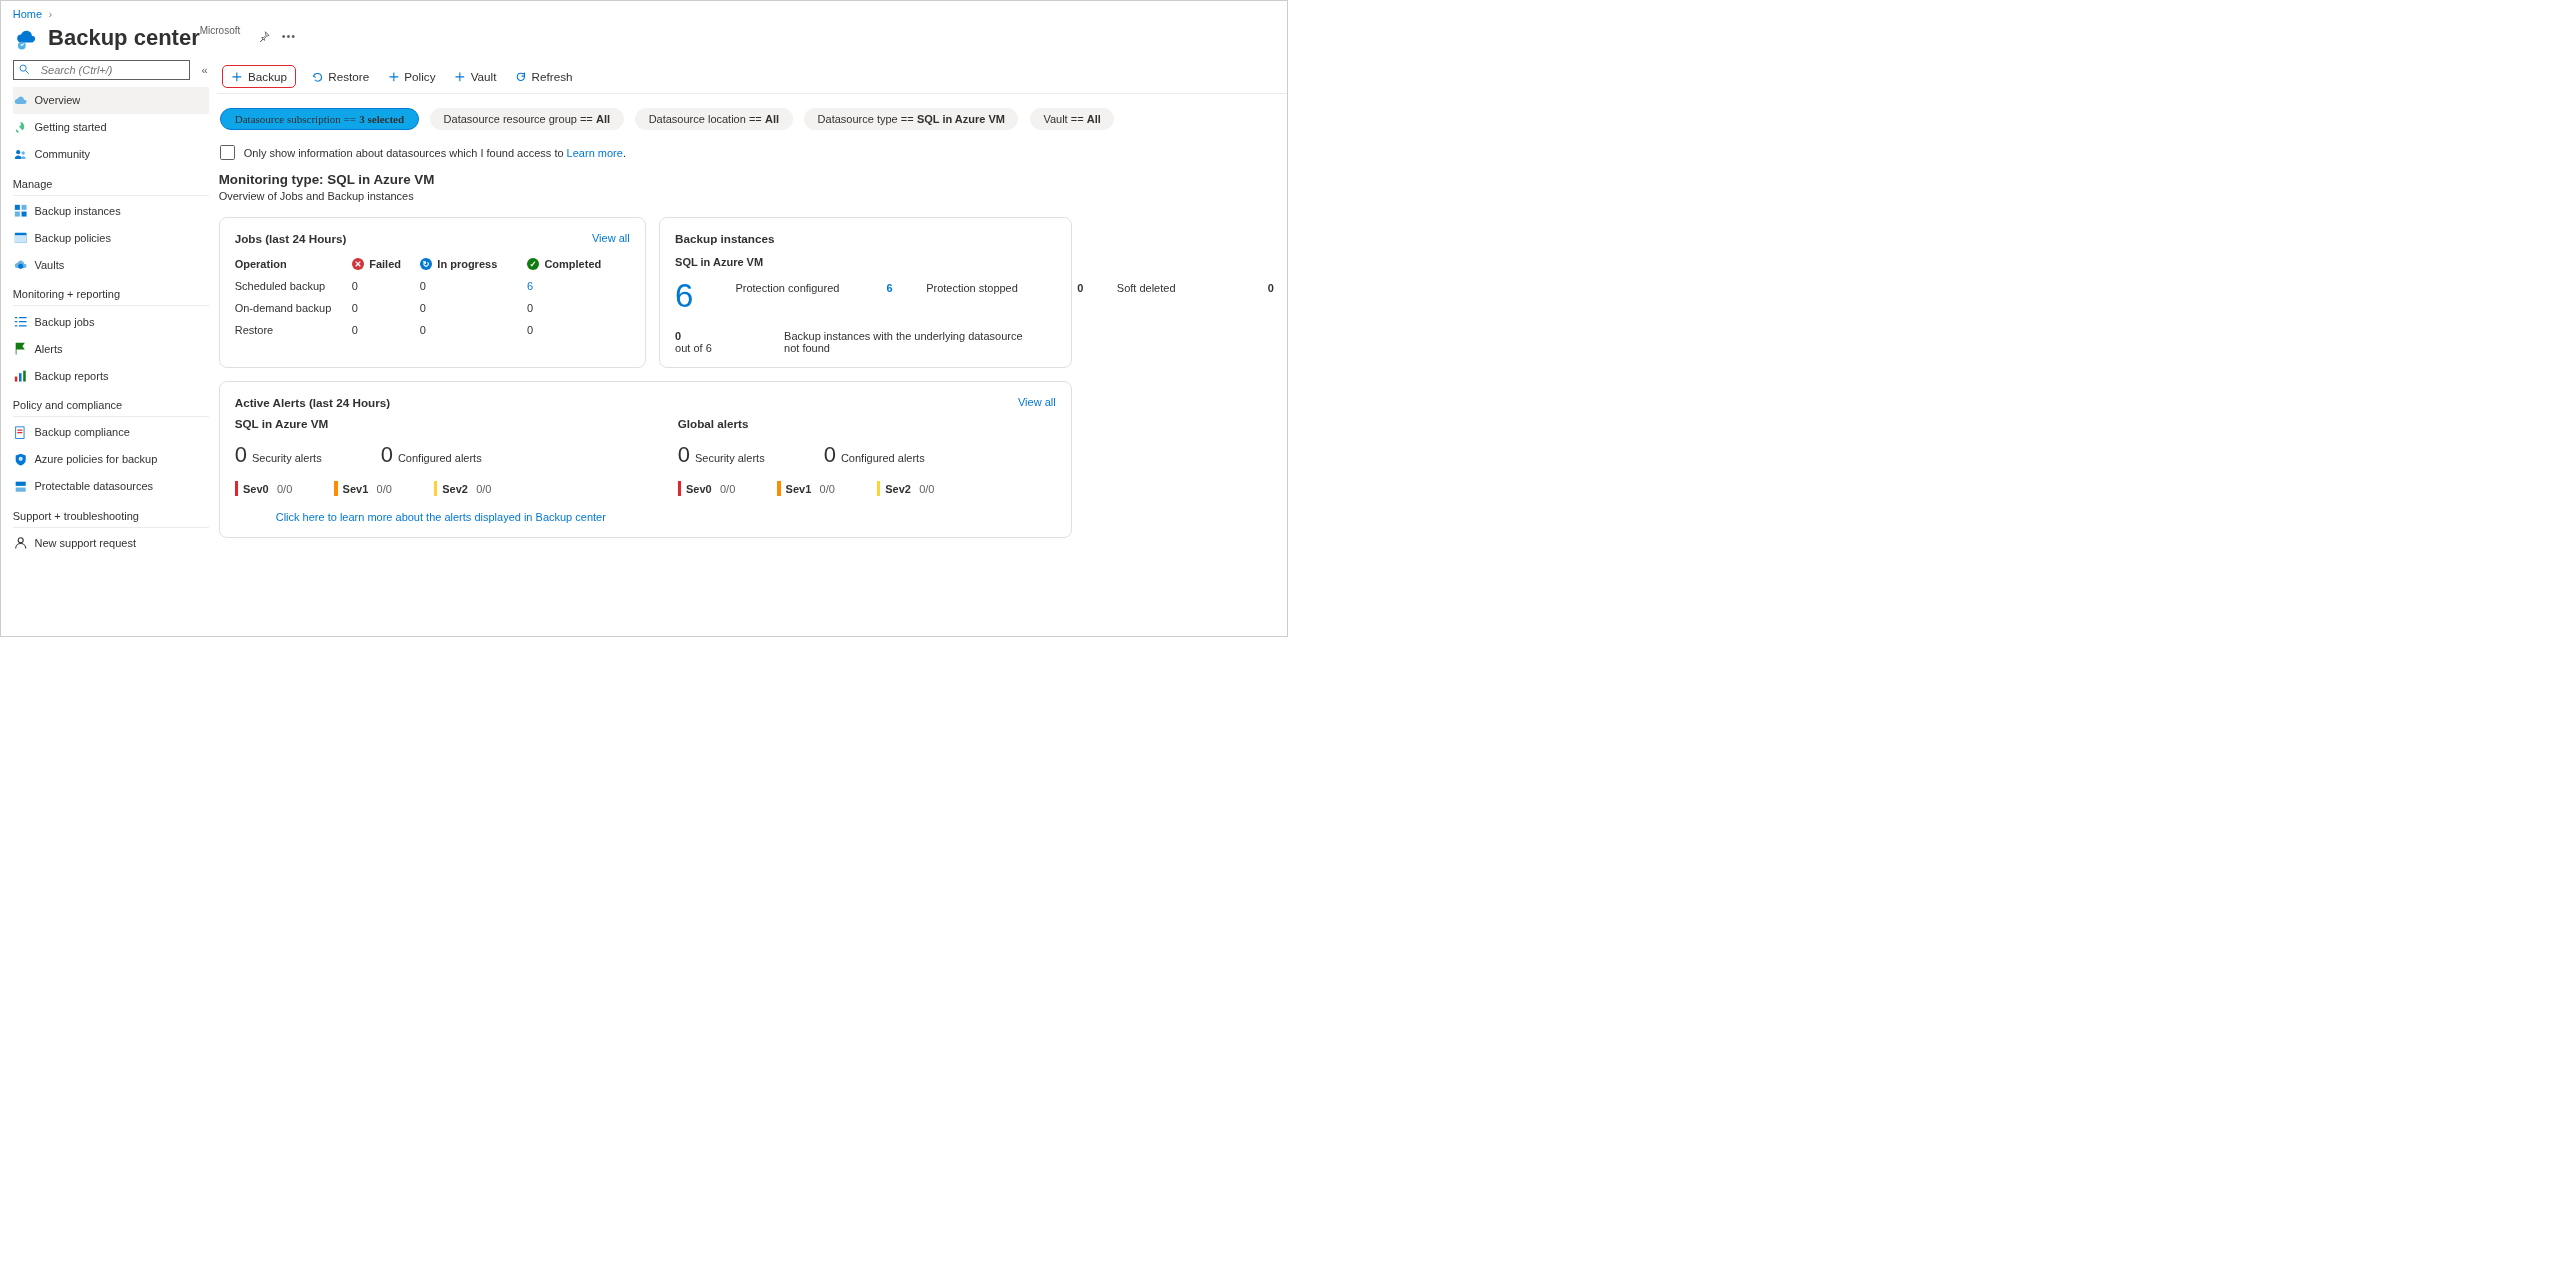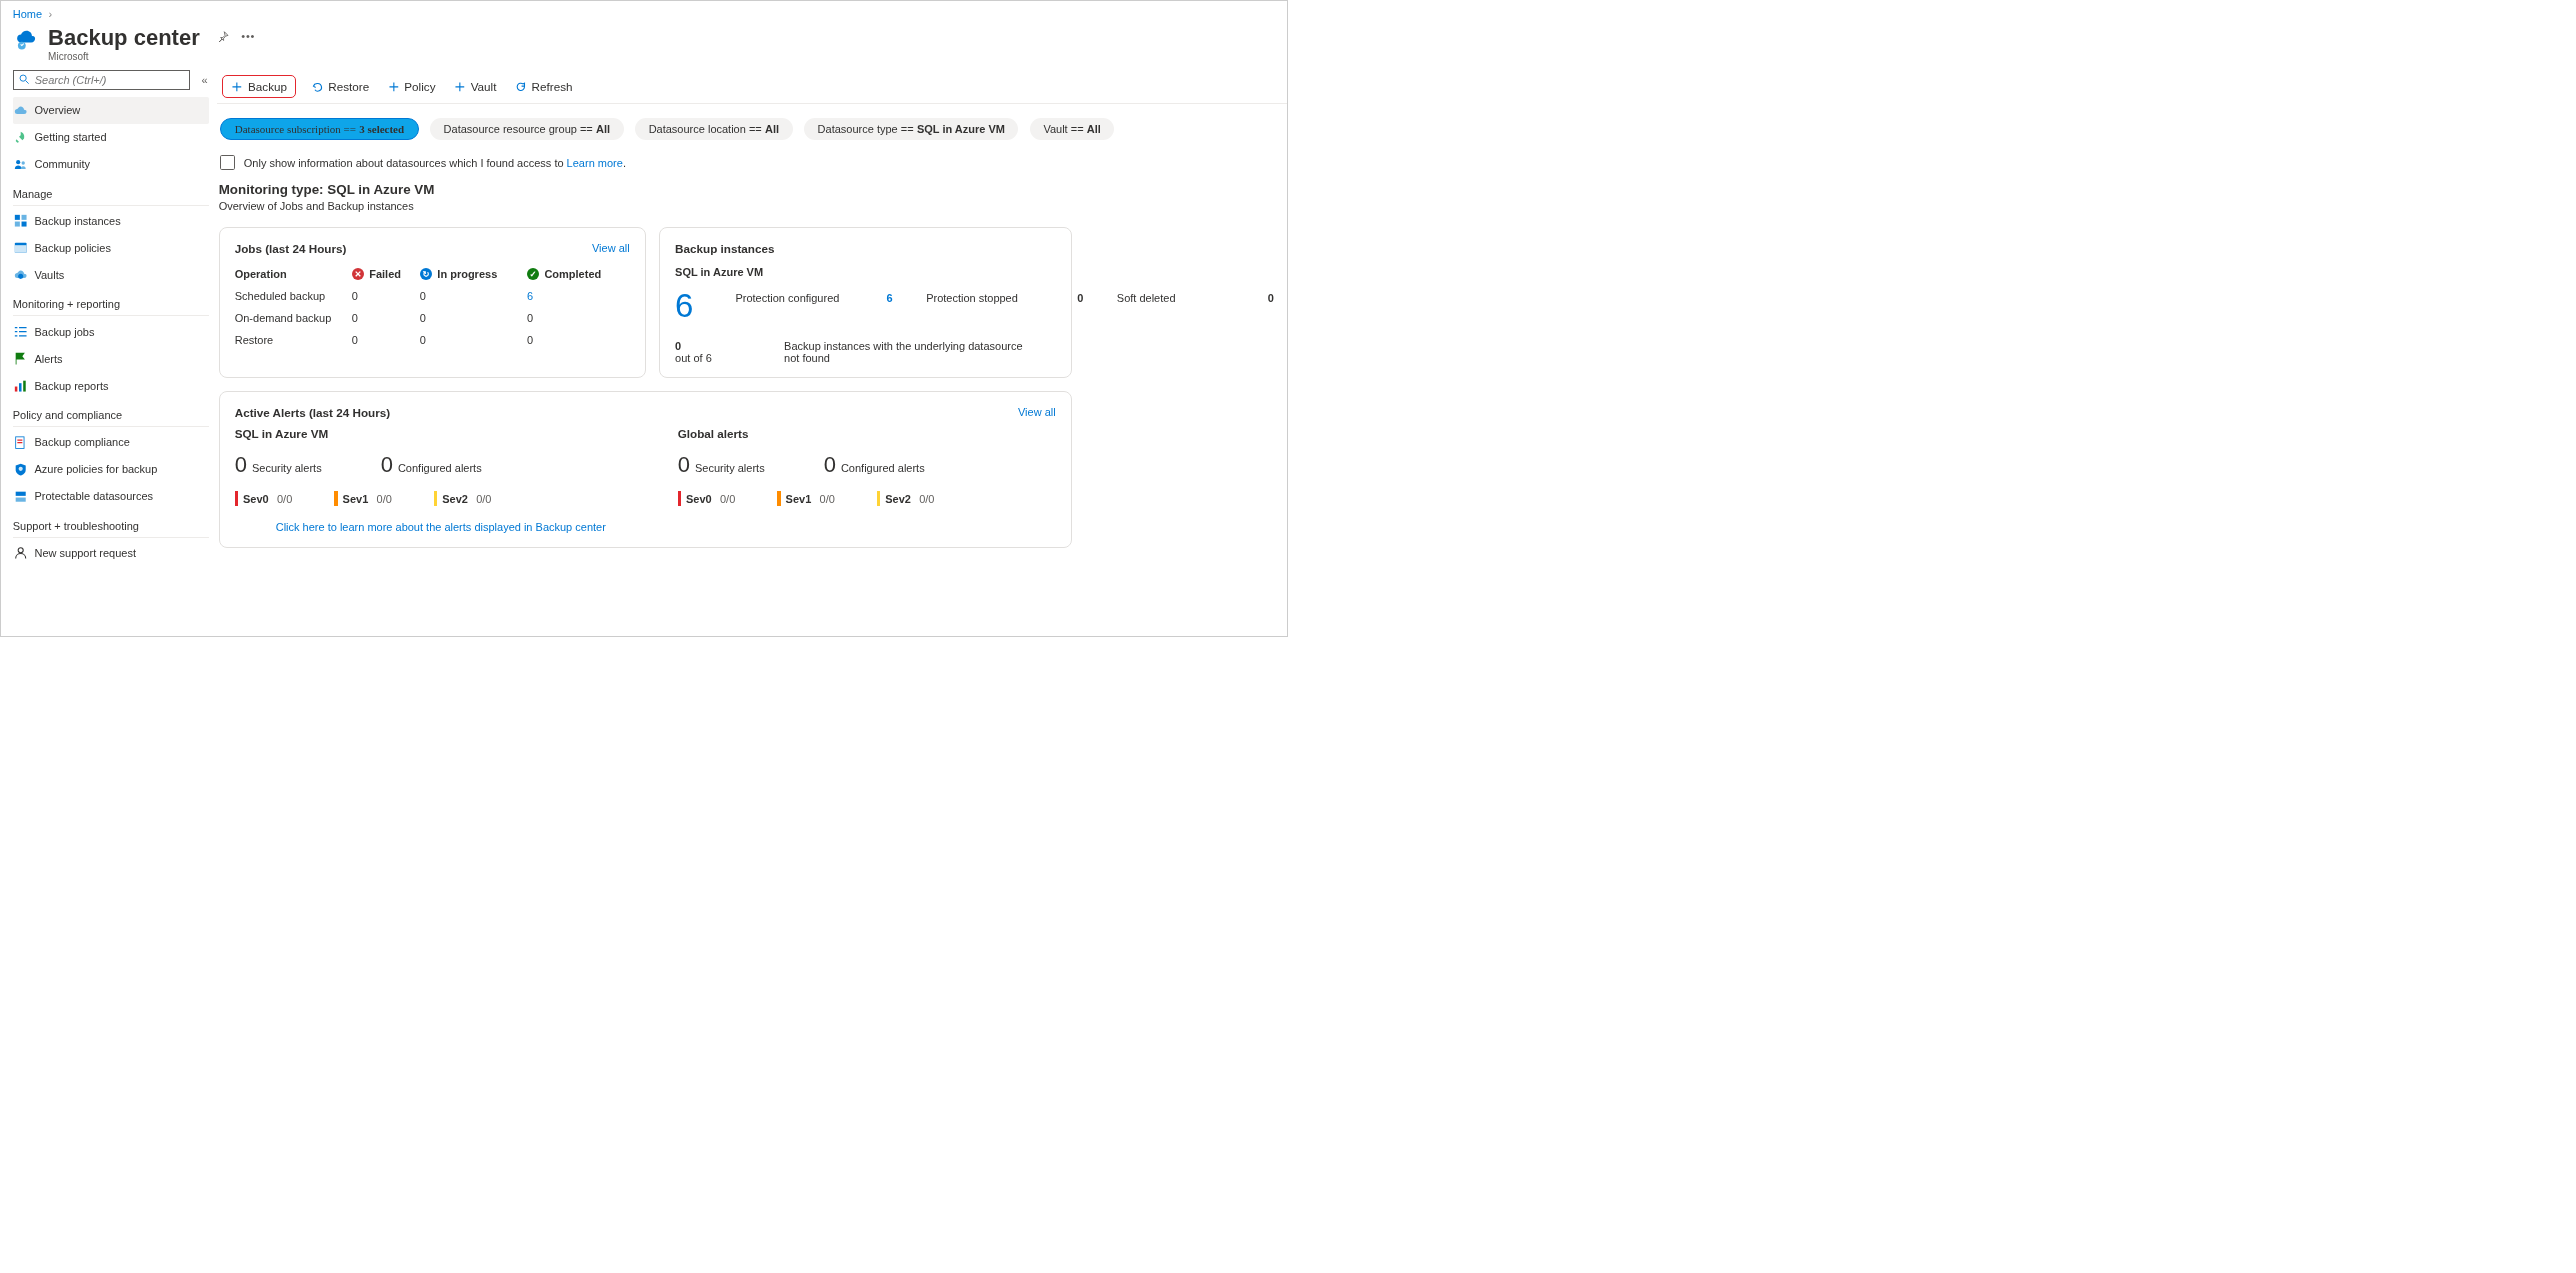--- a/index.html
+++ b/index.html
@@ -4,34 +4,34 @@
 <style>
   * { box-sizing: border-box; margin: 0; padding: 0; }
   body { font-family: "Segoe UI", Arial, sans-serif; font-size: 11px; color: #323130; background: #fff; }
   .frame { border: 0.8px solid #ccc; width: 1288px; height: 637px; overflow: hidden; position: relative; }
   a.link { color: #0078d4; text-decoration: none; cursor: pointer; }
 
   .breadcrumb { padding: 6.7px 11.7px 0; font-size: 11px; }
   .breadcrumb .sep { color: #888; margin: 0 3.3px; }
 
   .page-header { display:flex; align-items:flex-start; padding: 5px 11.7px 8.4px; gap:8.4px; }
-  .page-header .title-wrap { display:flex; flex-direction:column; }
+  .page-header .title-wrap { display:flex; }
   .page-header h1 { font-size: 22px; font-weight: 600; }
   .page-header .subtitle { font-size: 10px; color: #605e5c; }
   .page-header .hicons { display:flex; align-items:center; gap:11.7px; margin-top:5px; margin-left:8.4px; }
   .hicon { width:13.4px; height:13.4px; display:flex; align-items:center; justify-content:center; color:#605e5c; cursor:pointer; }
 
   .blade-icon { width:27px; height:27px; display:flex; align-items:center; justify-content:center; }
   .blade-icon svg { width:25px; height:25px; }
 
   .body { display:flex; height: calc(100% - 67px); }
 
   .sidebar { width: 216px; flex: 0 0 216px; border-right:none; padding: 0 0 0 11.7px; }
   .search-row { display:flex; align-items:center; gap:6.7px; margin-bottom:6.7px; padding-right:5px; }
-  .search-box { flex:1; display:flex; align-items:center; border:0.8px solid #605e5c; height:20px; padding:0 5px; gap:5px; }
+  .search-box { flex:1; display:flex; align-items:center; border:0.8px solid #605e5c; height:20px; padding:0 5px; gap:11px; }
   .search-box input { border:none; outline:none; width:100%; font-size:11px; font-style: italic; color:#605e5c; }
   .collapse-btn { width:15px; height:15px; display:flex; align-items:center; justify-content:center; cursor:pointer; color:#605e5c; }
 
   .nav-group-header { font-size:11px; font-weight:400; color:#323130; padding: 10px 0 3.3px; }
   .nav-hr { border:none; border-top:0.8px solid #edebe9; margin: 1.7px 8.4px 1.7px 0; }
   .nav-item { display:flex; align-items:center; gap:6.7px; height:27px; padding:0 5px 0 1.7px; cursor:pointer; border-radius:1.7px; margin-right:8.4px; }
   .nav-item.active { background:#f3f2f1; }
   .nav-icon { width:13.4px; height:13.4px; flex:0 0 13.4px; display:flex; align-items:center; justify-content:center; }
   .nav-label { font-size:11px; color:#323130; }
 

